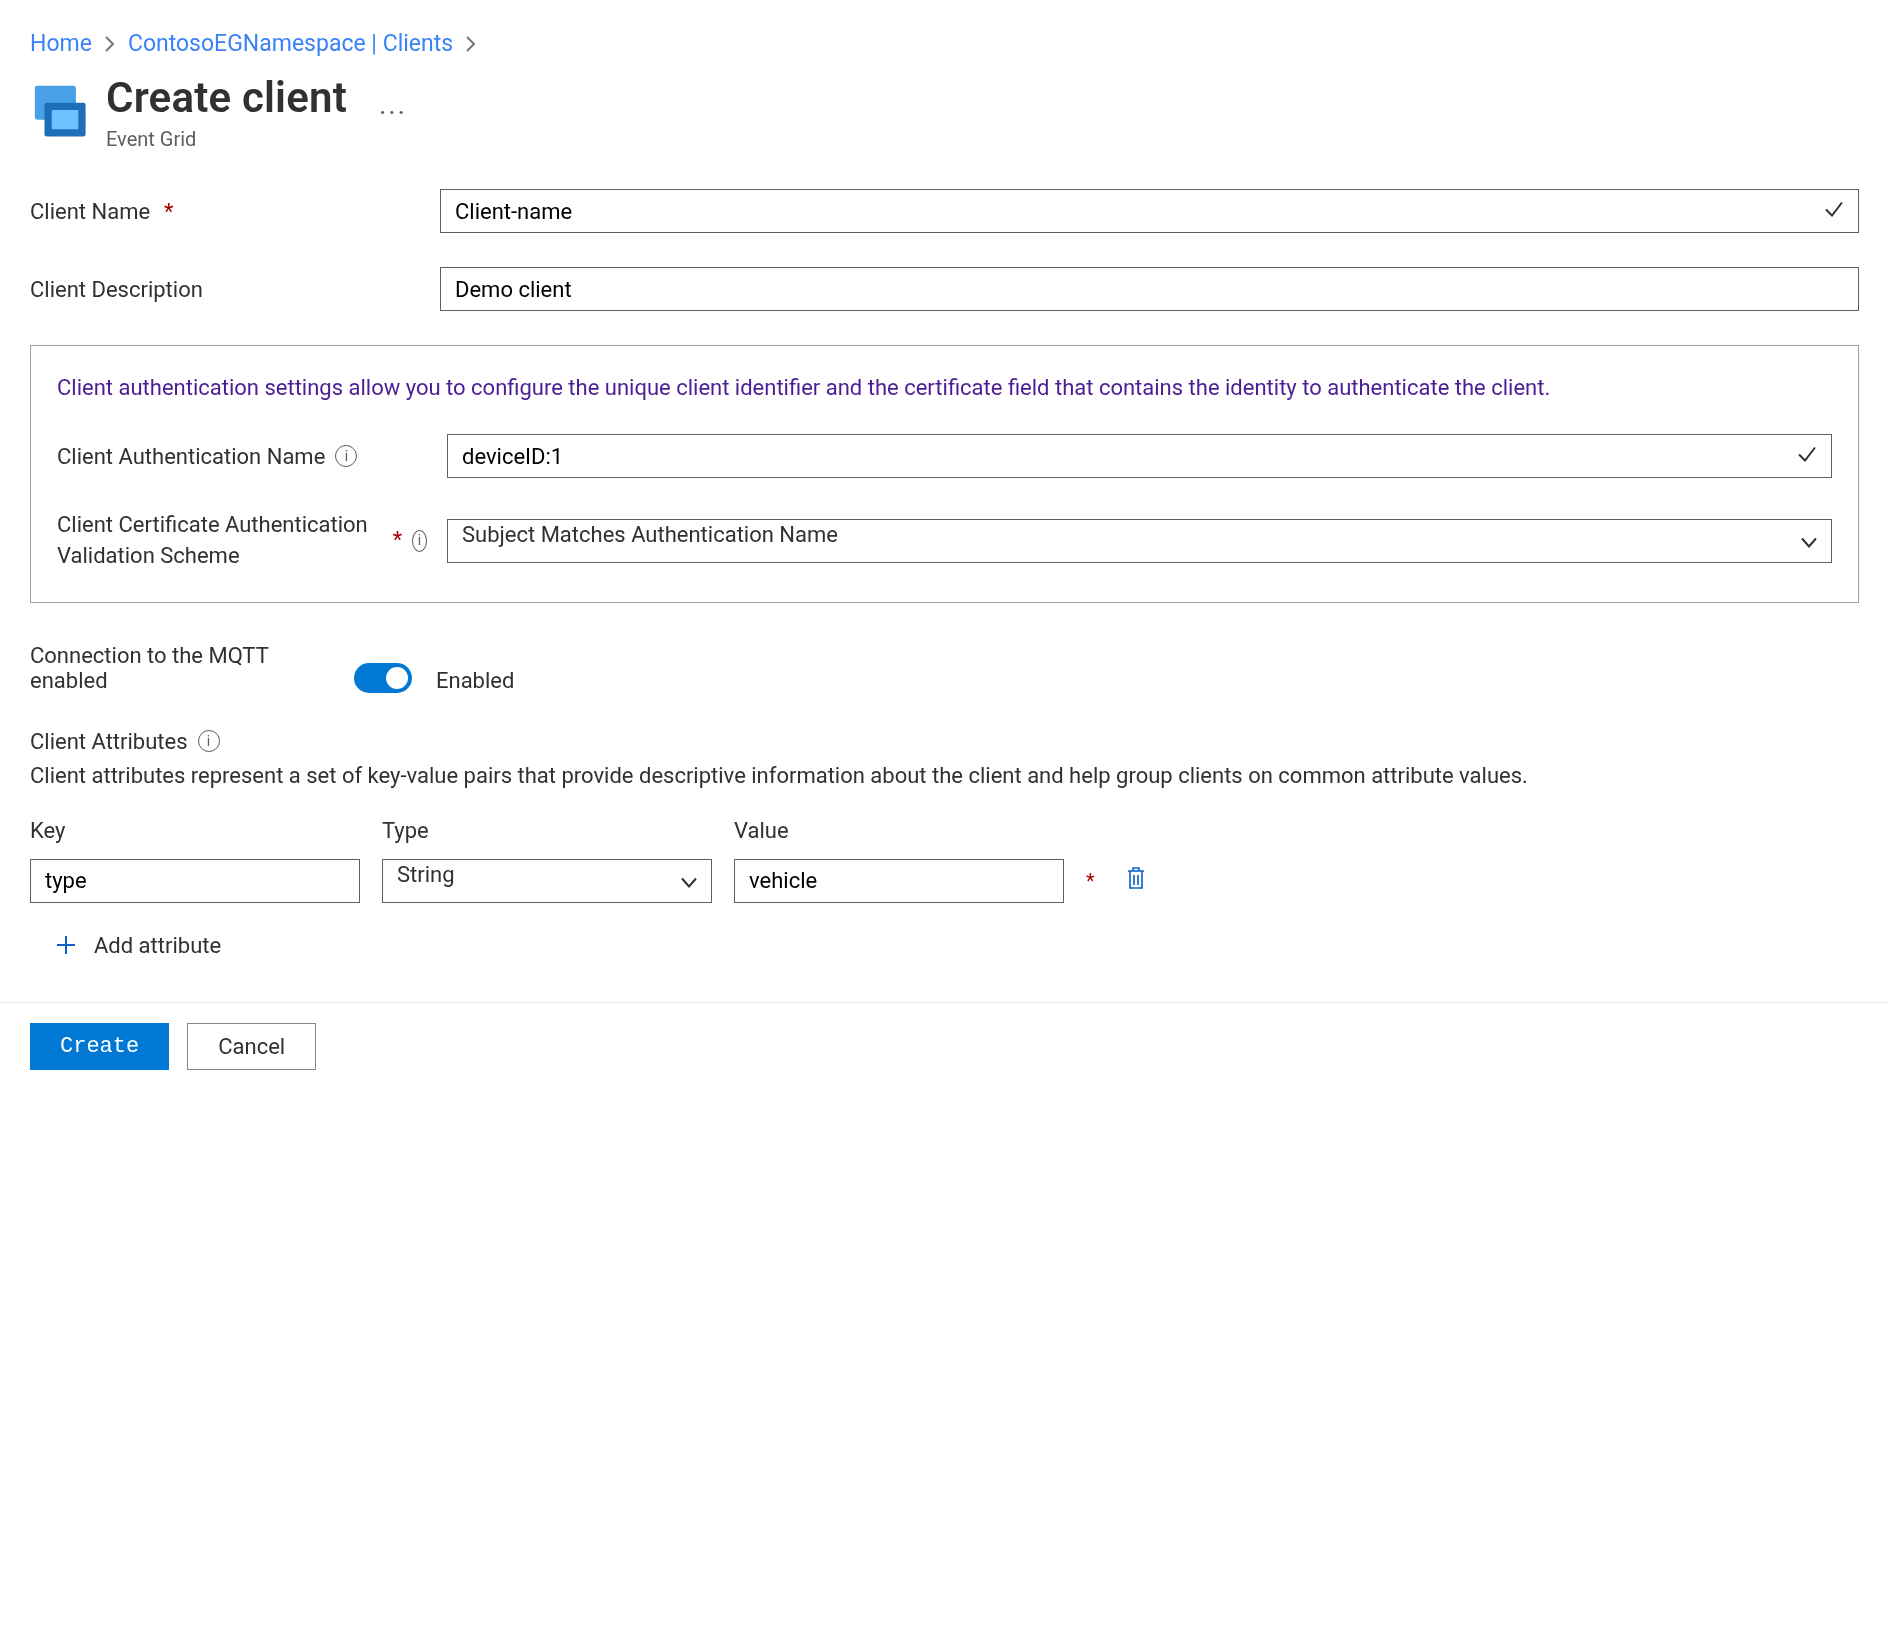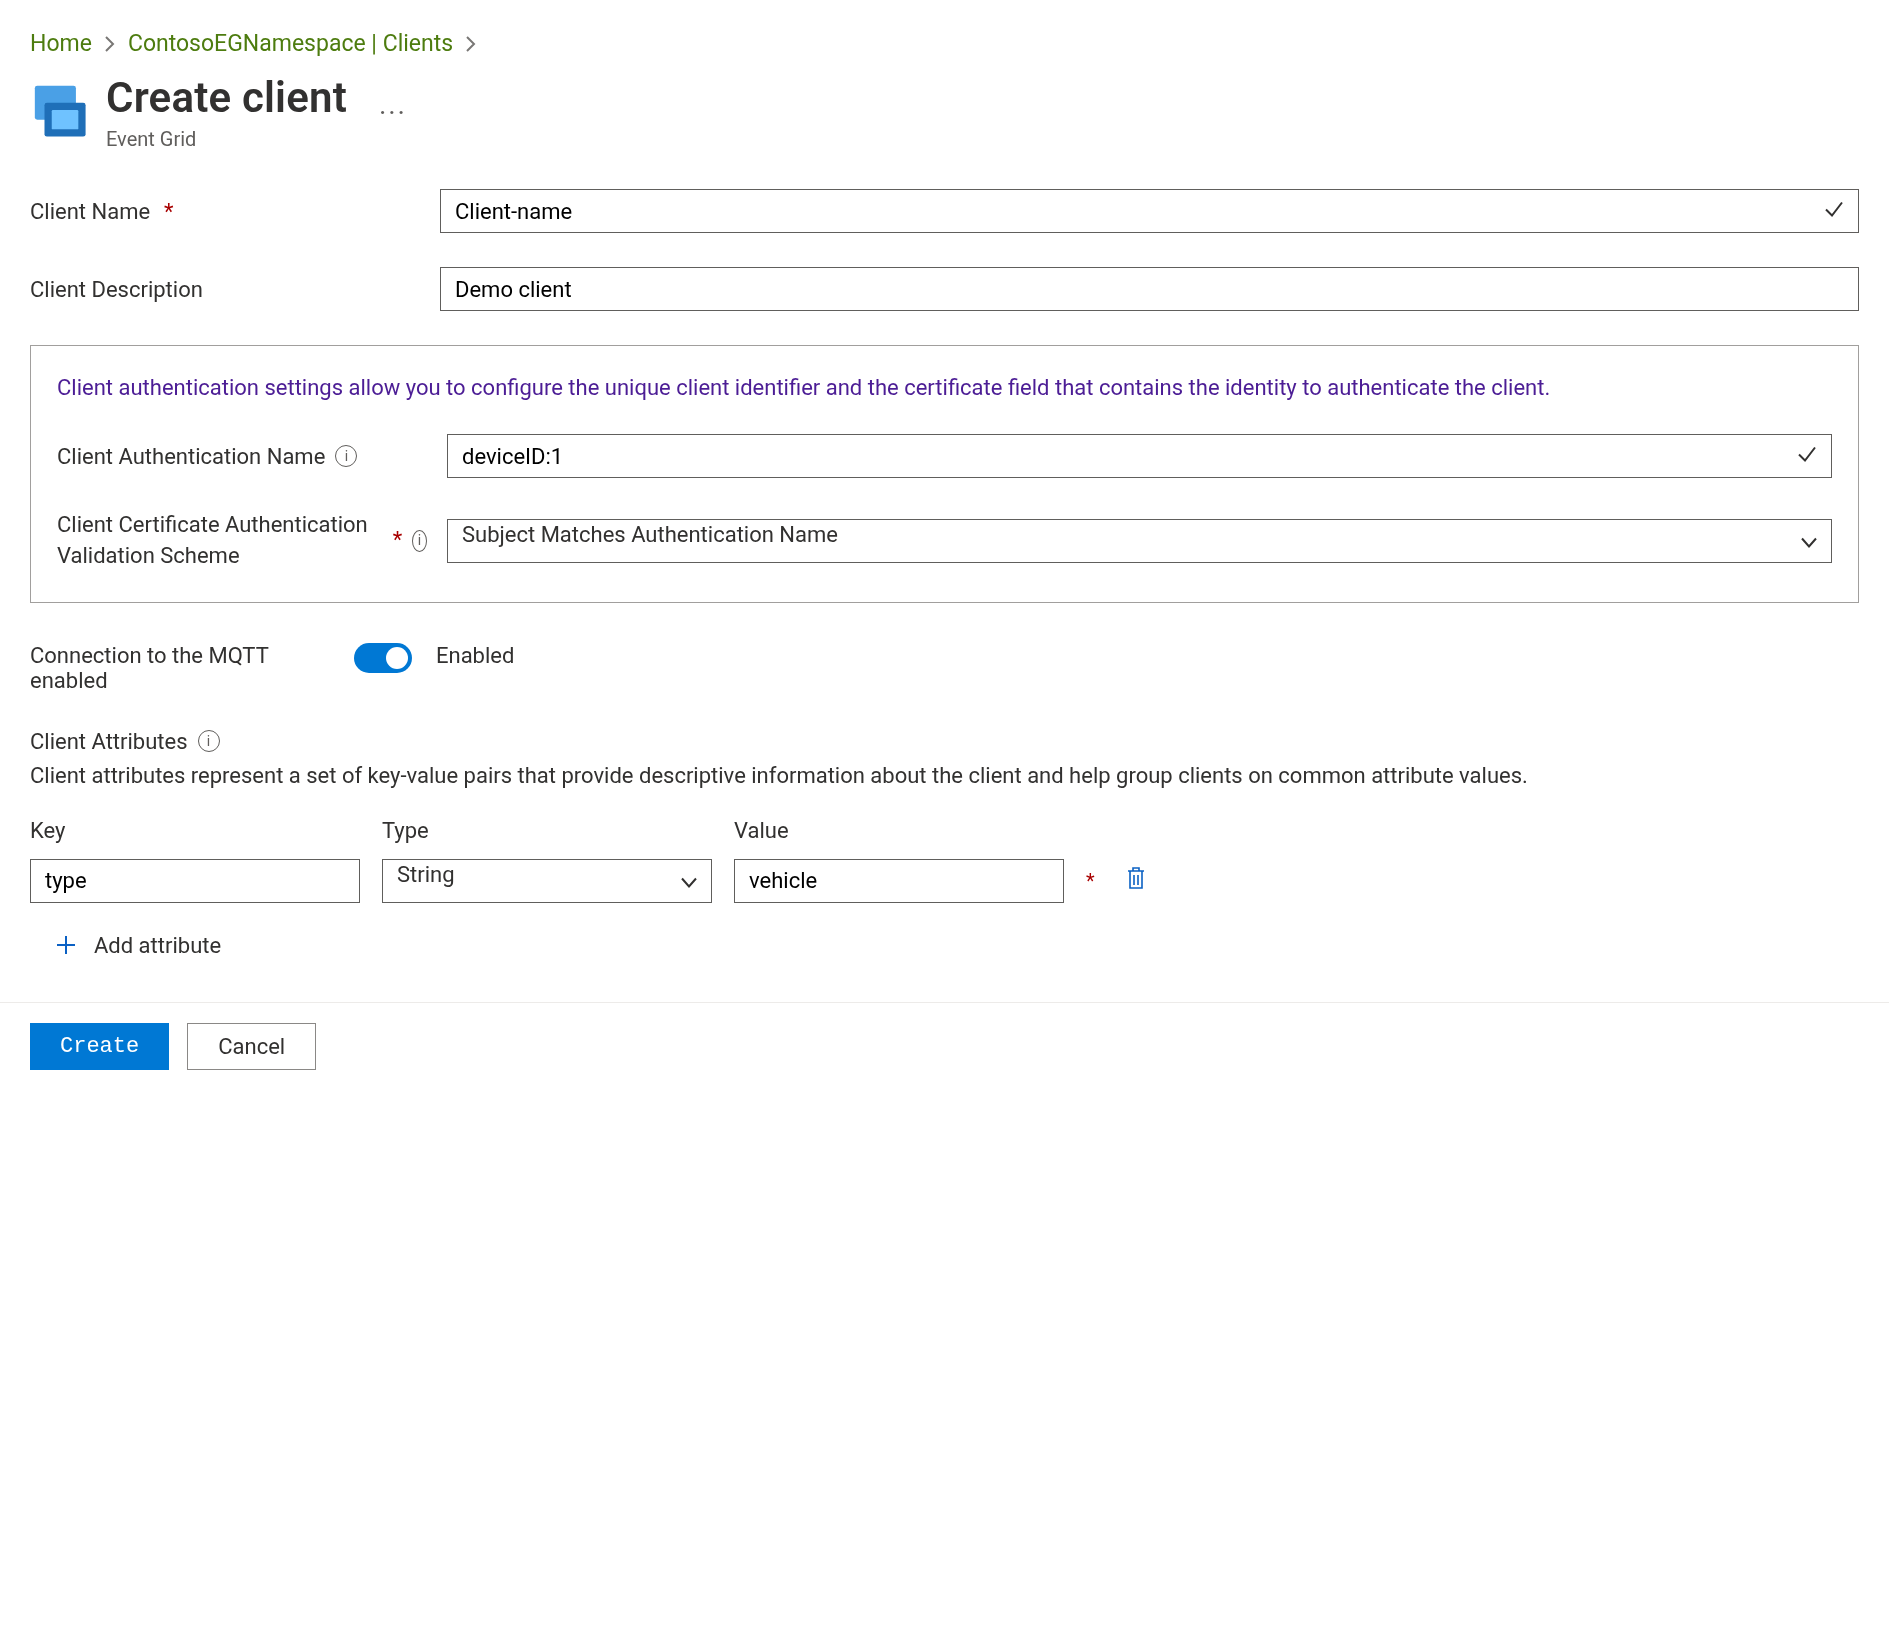--- a/index.html
+++ b/index.html
@@ -11,21 +11,21 @@
       padding: 0;
     }
     .page { padding: 30px 30px 0 30px; }
 
     
     .breadcrumb {
       display: flex; align-items: center; gap: 12px;
       font-size: 23px;
       margin-bottom: 18px;
     }
-    .breadcrumb a { color: #4d7c0f; text-decoration: none; cursor: pointer; }
+    .breadcrumb a { color: #3b82f6; text-decoration: none; cursor: pointer; }
     .breadcrumb .chev { color: #797775; font-size: 20px; }
 
     
     .titlebar { display: flex; align-items: flex-start; gap: 18px; margin-bottom: 38px; }
     .eg-icon { width: 58px; height: 58px; margin-top: 6px; }
     .title-col h1 { font-size: 42px; font-weight: 600; letter-spacing: .2px; line-height: 1.1; }
     .title-col .sub { font-size: 20px; color: #605e5c; margin-top: 6px; }
     .titlebar .more {
       font-size: 28px; color: #605e5c; letter-spacing: 2px;
       align-self: center; margin-left: 14px; cursor: pointer;
@@ -81,21 +81,21 @@
       border: 1px solid #a19f9d;
       padding: 26px 26px 30px 26px;
       margin-bottom: 40px;
     }
     .card h2 { font-size: 25px; font-weight: 600; margin-bottom: 12px; }
     .card .desc { font-size: 22px; color: #4c1d95; line-height: 1.45; margin-bottom: 30px; }
     .card .form-row { grid-template-columns: 370px 1fr; margin-bottom: 32px; }
     .card .form-row:last-child { margin-bottom: 0; }
 
     
-    .toggle-row { display: flex; align-items: flex-start; gap: 24px; margin-bottom: 36px; }
+    .toggle-row { display: flex; align-items: flex-end; gap: 24px; margin-bottom: 36px; }
     .toggle {
       width: 58px; height: 30px; border-radius: 15px; background: #0078d4;
       position: relative; cursor: pointer; flex-shrink: 0;
     }
     .toggle .knob {
       position: absolute; right: 4px; top: 4px;
       width: 22px; height: 22px; border-radius: 50%; background: #fff;
     }
 
     

